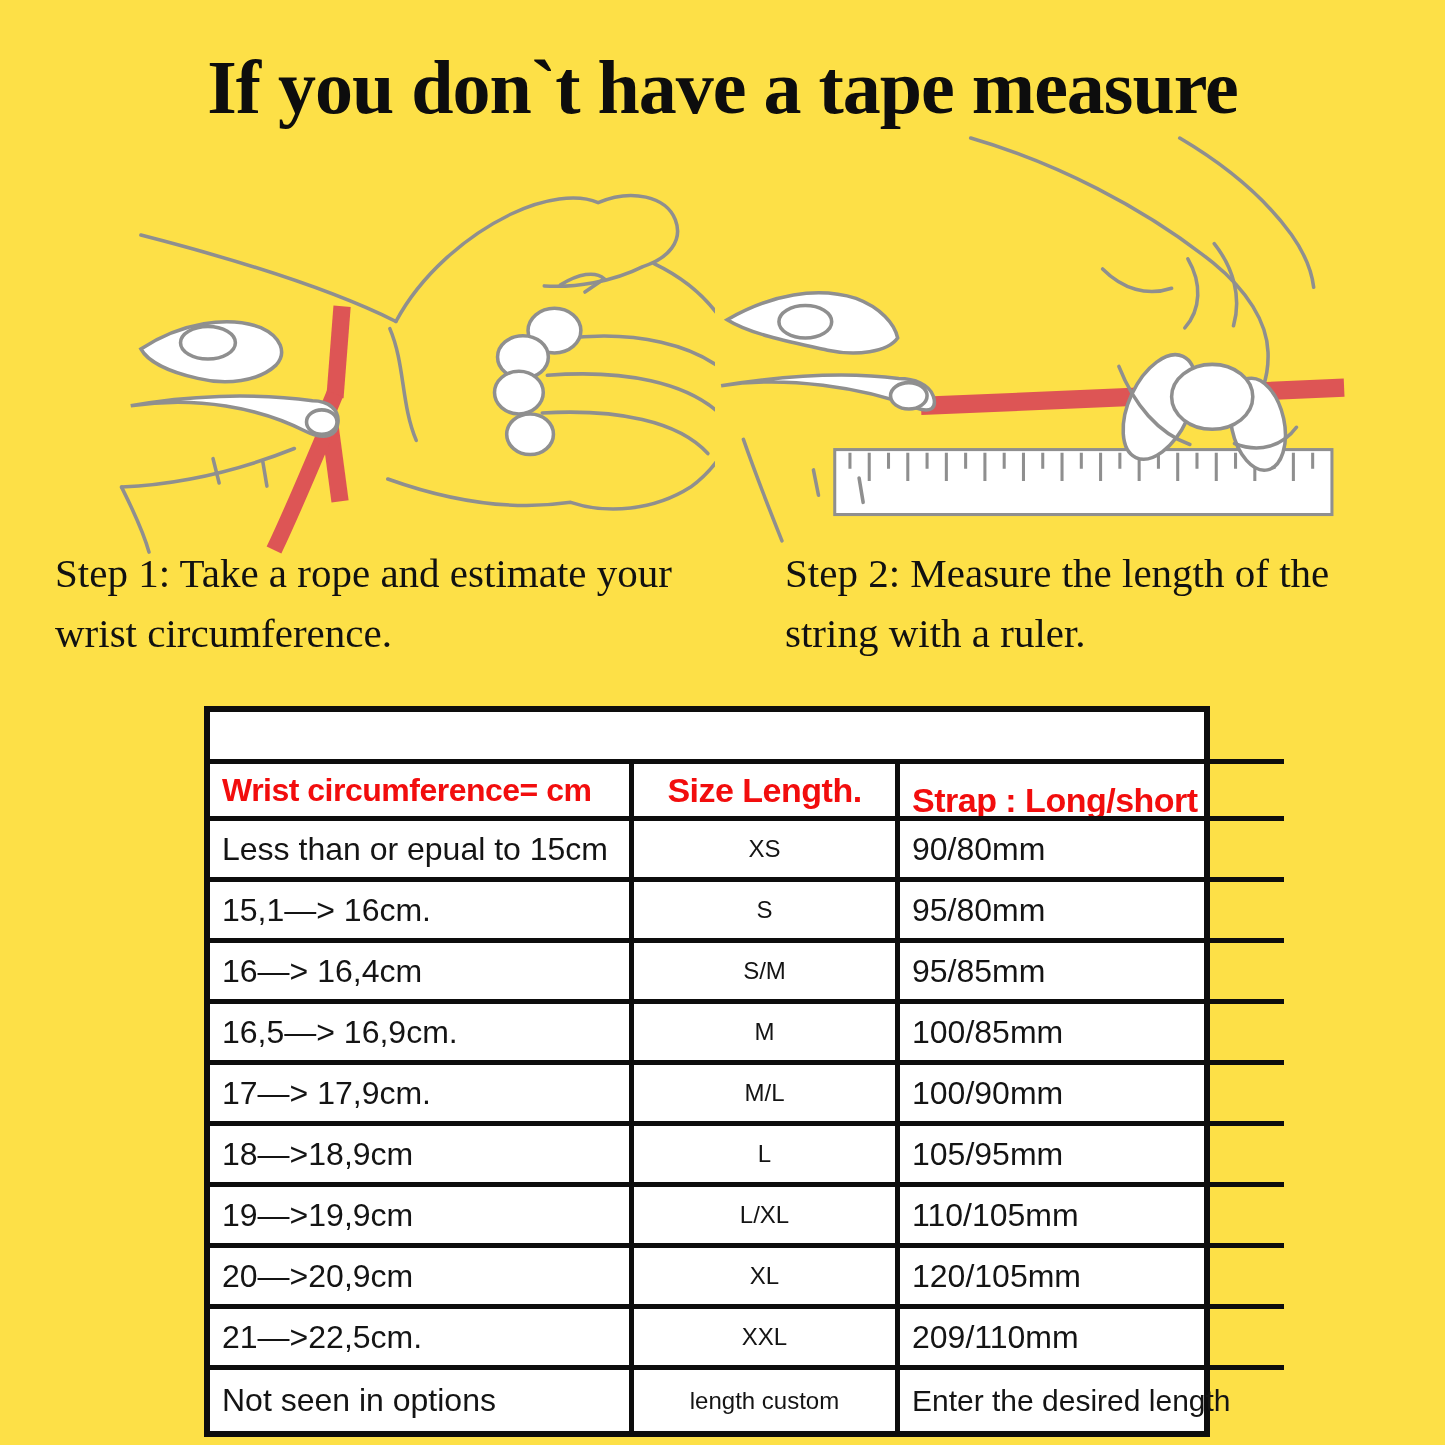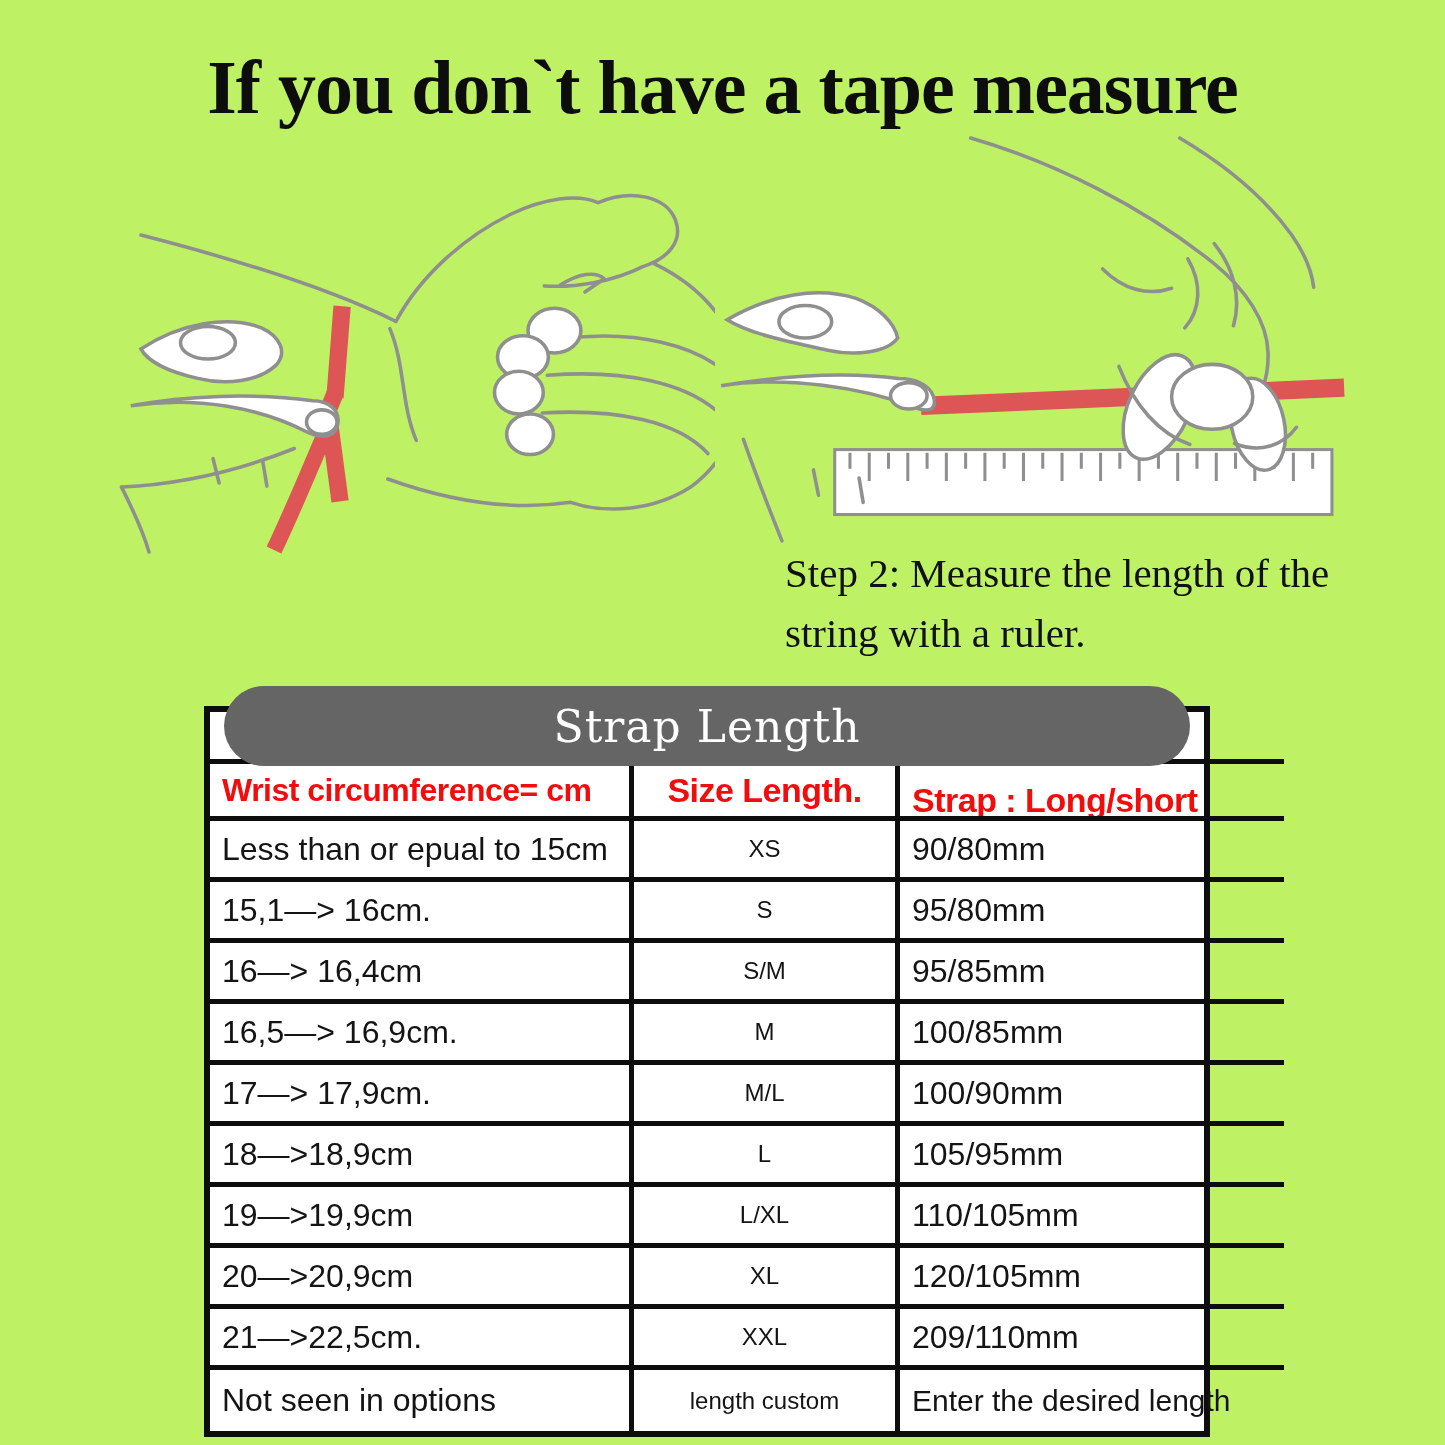--- a/index.html
+++ b/index.html
@@ -1,17 +1,17 @@
 <!DOCTYPE html>
 <html><head>
 <meta charset="utf-8">
 <style>
   html,body{margin:0;padding:0;background:#e9e9e9;}
   .canvas{
-    position:relative;width:1445px;height:1445px;background:#bef264;
+    position:relative;width:1445px;height:1445px;background:#fde047;
     margin:0 auto;overflow:hidden;font-family:"Liberation Serif",serif;color:#141414;
   }
   .title{
     position:absolute;left:0;top:44px;width:1445px;text-align:center;
     font-family:"Liberation Serif",serif;font-weight:bold;font-size:76px;
     letter-spacing:-1px;color:#0d0d0d;white-space:nowrap;
   }
   .illu{position:absolute;}
   .illu-left{left:85px;top:155px;}
   .illu-right{left:715px;top:135px;}
@@ -120,24 +120,24 @@
       <path d="M466,122 C480,146 479,172 463,190"></path>
       <path d="M492,107 C511,131 519,160 511,188"></path>
       <ellipse cx="438" cy="268" rx="30" ry="55" transform="rotate(25 438 268)" fill="#ffffff"></ellipse>
       <ellipse cx="535" cy="285" rx="26" ry="46" transform="rotate(-12 535 285)" fill="#ffffff"></ellipse>
       <ellipse cx="490" cy="258" rx="40" ry="32" fill="#ffffff"></ellipse>
       <path d="M398,228 C413,266 437,294 468,305"></path>
       <path d="M512,304 C537,314 560,306 573,288"></path>
     </g>
   </svg>
 
+  <div class="step step-1">Step 1: Take a rope and estimate your wrist circumference.</div>
   <div class="step step-2">Step 2: Measure the length of the string with a ruler.</div>
 
   <div class="table-zone">
-    <div class="banner">Strap Length</div>
     <div class="grid">
       <div class="cell spacer"></div>
 
       <div class="trow">
         <div class="cell c1 hcell">Wrist circumference= cm</div>
         <div class="cell c2 hcell">Size Length.</div>
         <div class="cell c3 hcell last-col">Strap : Long/short</div>
       </div>
 
       <div class="trow">

